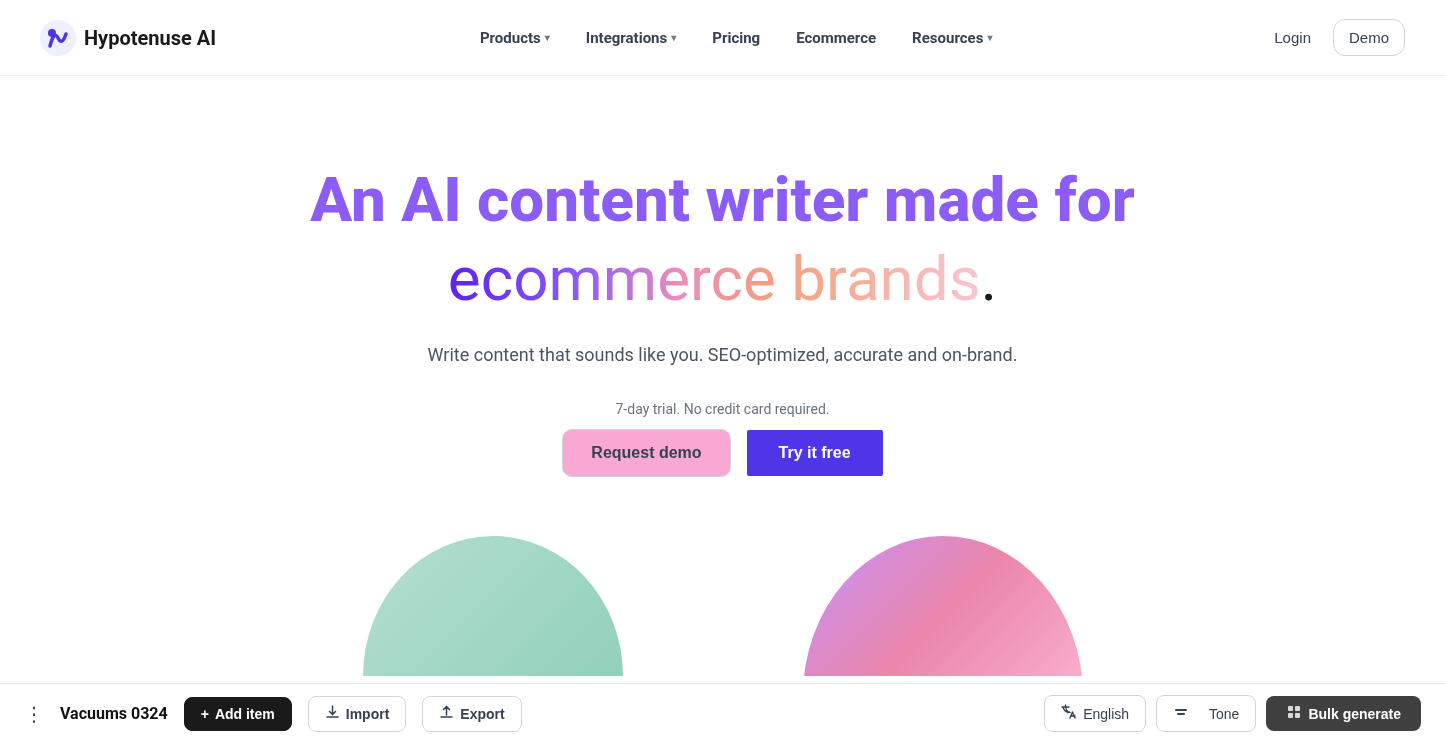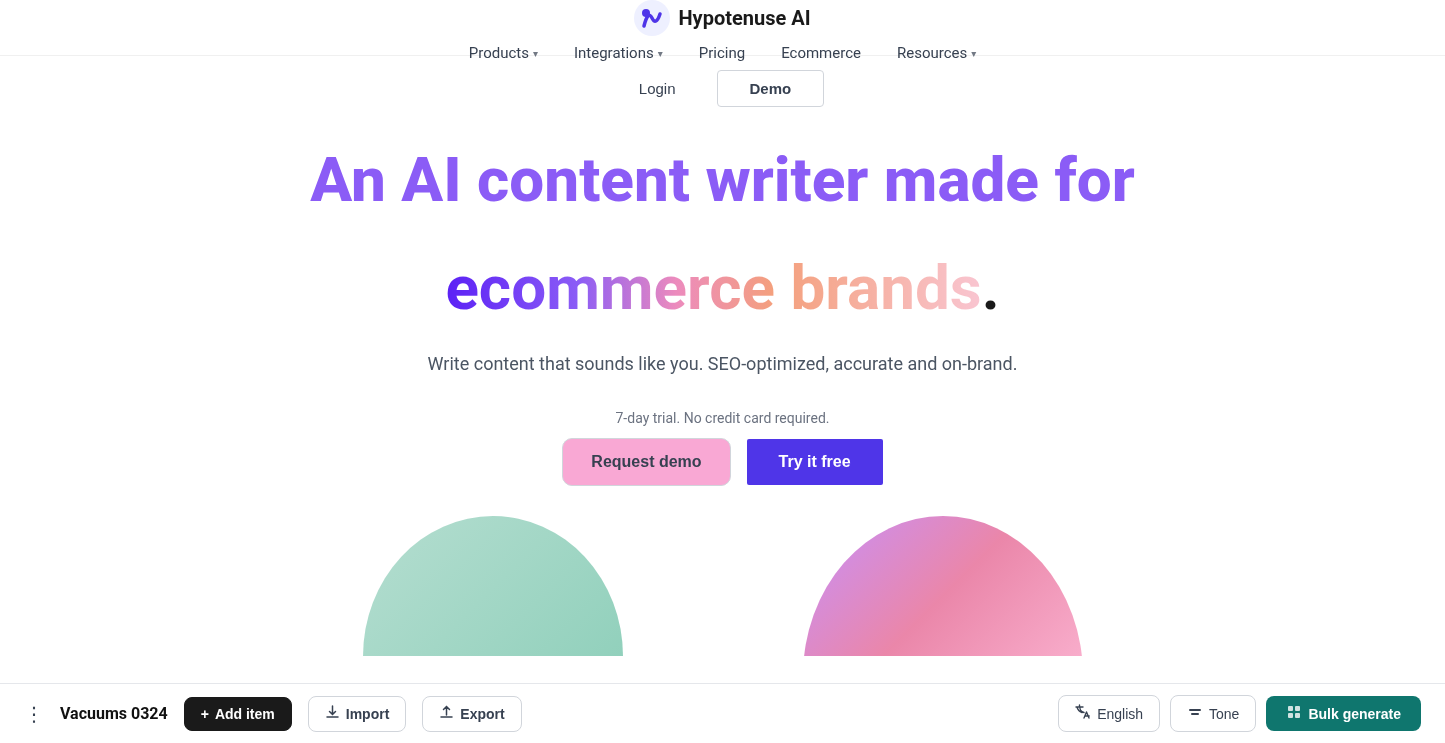--- a/index.html
+++ b/index.html
@@ -9,27 +9,26 @@
       color: #1a1a1a;
       overflow-x: hidden;
     }
 
     
     nav {
       display: flex;
       align-items: center;
       justify-content: space-between;
       padding: 0 40px;
-      height: 56px;
+      height: 76px;
       border-bottom: 1px solid #f0f0f0;
       position: sticky;
       top: 0;
       background: #fff;
       z-index: 100;
-      flex-direction: column;
     }
     .nav-logo {
       display: flex;
       align-items: center;
       gap: 8px;
       text-decoration: none;
     }
     .logo-icon {
       width: 36px;
       height: 36px;
@@ -46,51 +45,51 @@
       list-style: none;
     }
     .nav-links li a {
       display: flex;
       align-items: center;
       gap: 4px;
       padding: 8px 16px;
       text-decoration: none;
       color: #374151;
       font-size: 15px;
-      font-weight: 400;
+      font-weight: 700;
       border-radius: 6px;
       transition: background 0.2s;
     }
     .chevron {
       font-size: 10px;
       opacity: 0.7;
     }
     .nav-actions {
       display: flex;
       align-items: center;
-      gap: 23px;
+      gap: 4px;
     }
     .btn-login {
       padding: 8px 18px;
       font-size: 15px;
       font-weight: 500;
       color: #374151;
       background: transparent;
       border: none;
       cursor: pointer;
       border-radius: 6px;
     }
     .btn-demo {
-      padding: 9px 32px;
+      padding: 9px 15px;
       font-size: 15px;
-      font-weight: 700;
+      font-weight: 400;
       color: #374151;
       background: #fff;
       border: 1.5px solid #d1d5db;
-      border-radius: 4px;
+      border-radius: 12px;
       cursor: pointer;
     }
     .btn-try-free {
       padding: 10px 22px;
       font-size: 15px;
       font-weight: 600;
       color: #fff;
       background: #4f35e8;
       border: none;
       border-radius: 8px;
@@ -111,24 +110,23 @@
     .hero-headline {
       font-size: 62px;
       font-weight: 800;
       line-height: 1.1;
       color: #8b5cf6;
       max-width: 900px;
       margin-bottom: 8px;
     }
     .hero-headline-line2 {
       font-size: 62px;
-      font-weight: 700;
+      font-weight: 400;
       line-height: 1.2;
       margin-bottom: 24px;
-      margin-top: 29px;
     }
     .gradient-ecommerce {
       background: linear-gradient(90deg, #5b21f5 0%, #8b5cf6 40%, #ec8bbd 70%, #f4a07c 100%);
       -webkit-background-clip: text;
       -webkit-text-fill-color: transparent;
       background-clip: text;
     }
     .hero-subtext {
       font-size: 18px;
       color: #4b5563;
@@ -257,41 +255,41 @@
       font-weight: 500;
       border-radius: 8px;
       cursor: pointer;
       border: 1.5px solid #d1d5db;
       background: #fff;
       color: #374151;
     }
     .btn-tone {
       display: flex;
       align-items: center;
-      gap: 6px;
+      gap: 20px;
       padding: 8px 16px;
       font-size: 14px;
       font-weight: 500;
       border-radius: 8px;
       cursor: pointer;
       border: 1.5px solid #d1d5db;
       background: #fff;
       color: #374151;
     }
     .btn-bulk {
       display: flex;
       align-items: center;
       gap: 6px;
       padding: 8px 20px;
       font-size: 14px;
       font-weight: 600;
       border-radius: 8px;
       cursor: pointer;
       border: none;
-      background: #0f766e;
+      background: #404040;
       color: #fff;
     }
   </style>
 </head>
 <body>
 
 <nav>
   <a class="nav-logo" href="#">
     <svg class="logo-icon" viewBox="0 0 36 36" fill="none" xmlns="http://www.w3.org/2000/svg">
       <circle cx="18" cy="18" r="18" fill="#EEF0FF"></circle>

